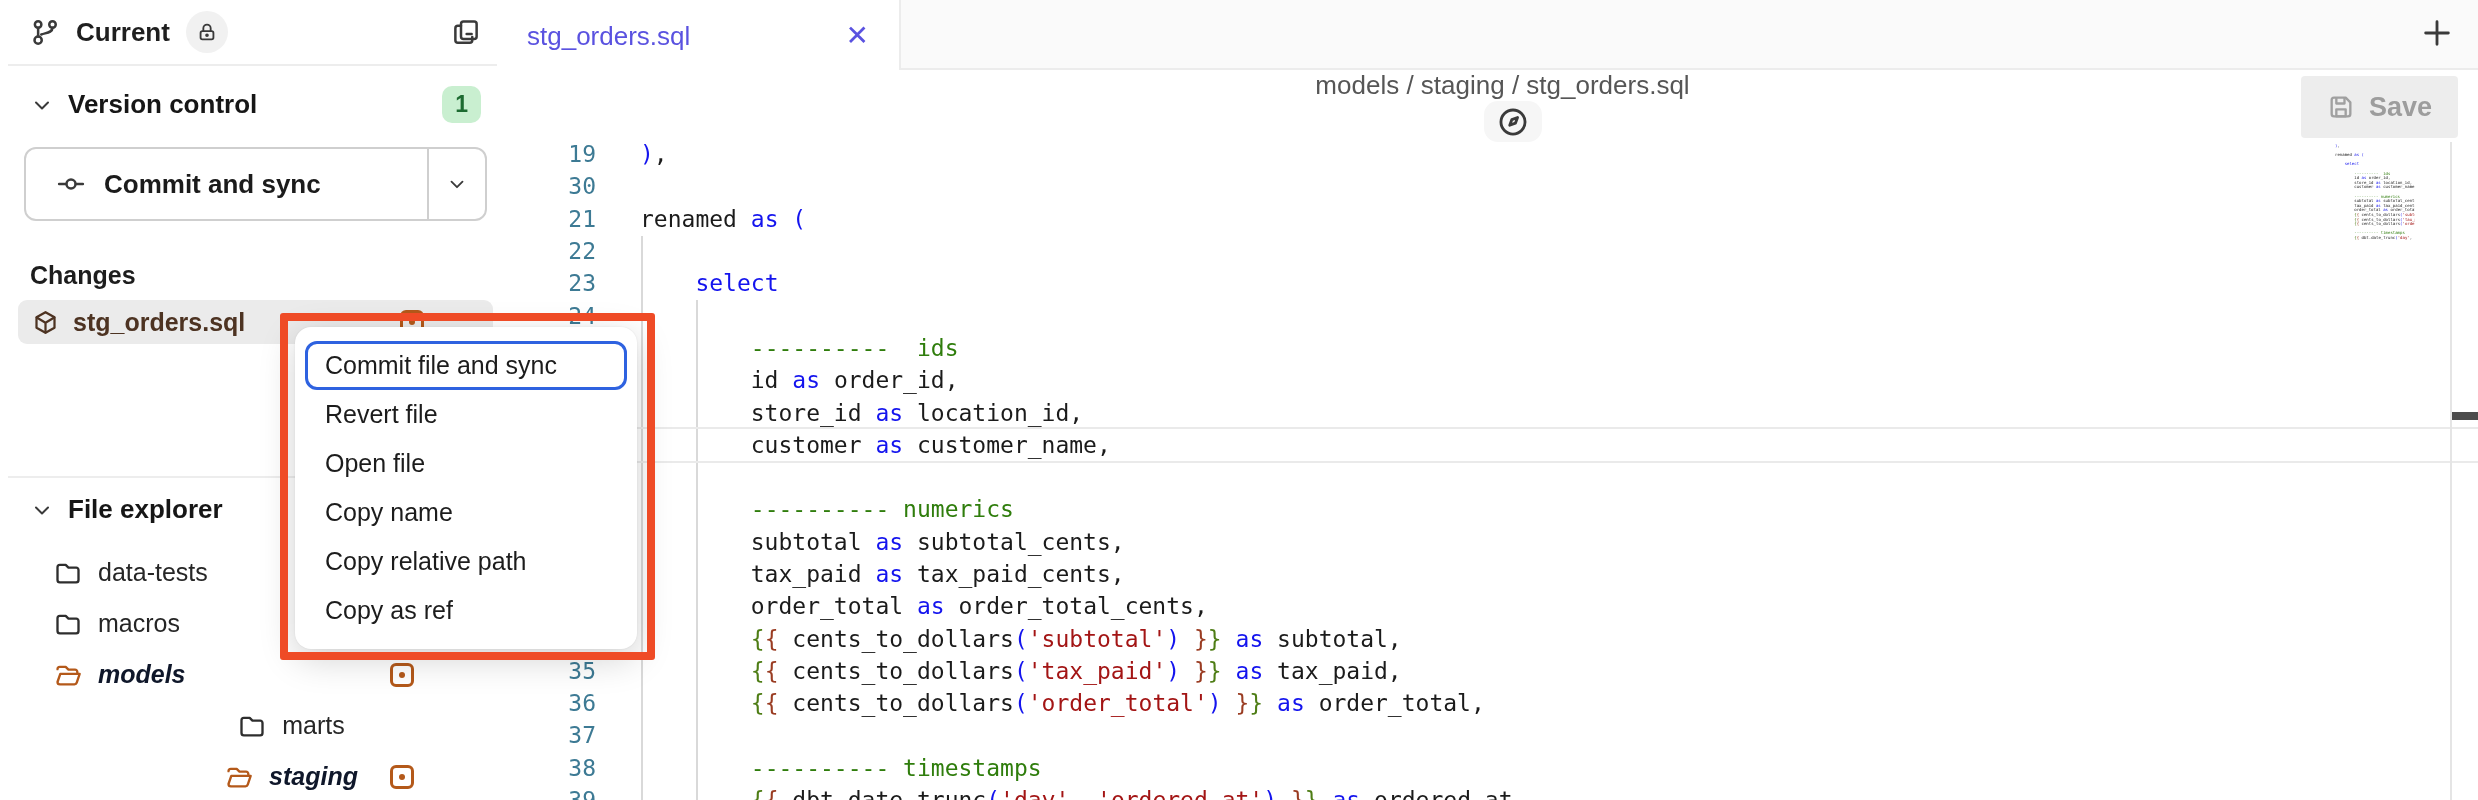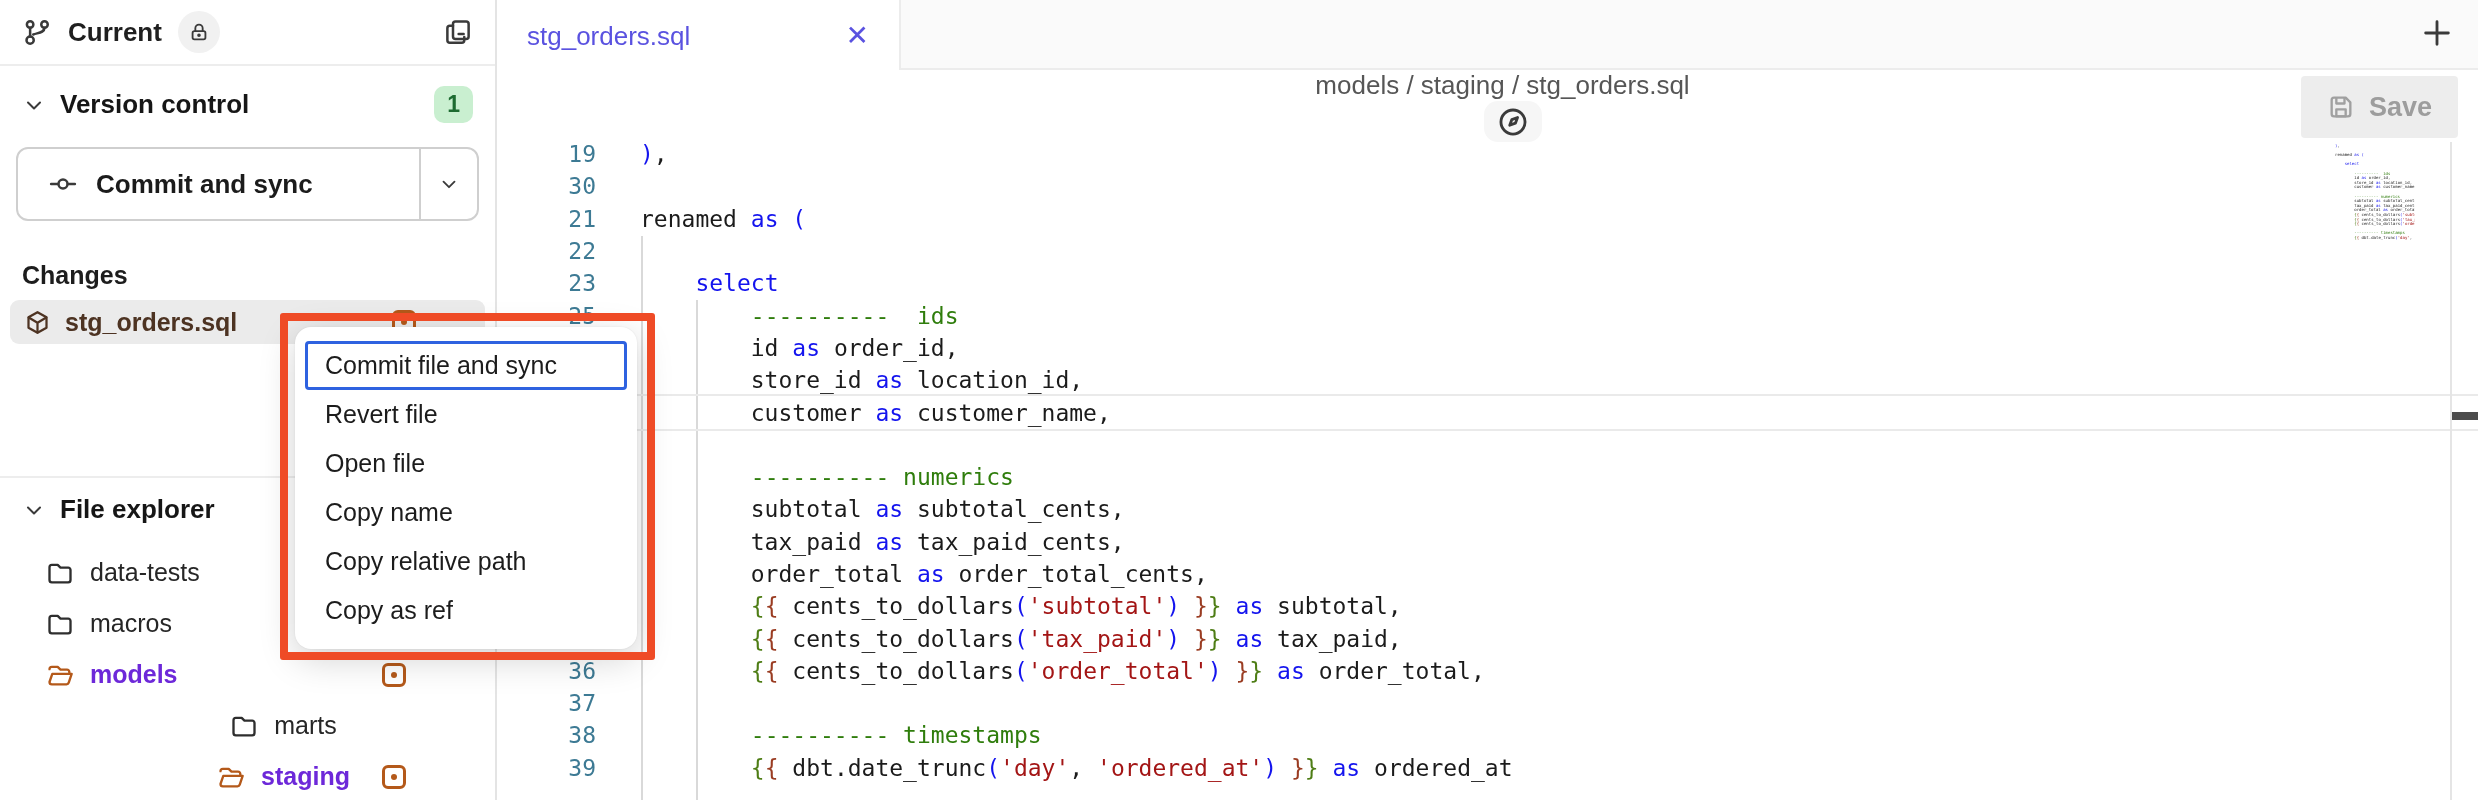--- a/index.html
+++ b/index.html
@@ -1,21 +1,21 @@
 <!DOCTYPE html>
 <html><head>
 <meta charset="utf-8">
 <style>
   html,body{margin:0;padding:0;background:#ffffff;}
   #app{position:relative;width:2478px;height:800px;overflow:hidden;
        font-family:"Liberation Sans",sans-serif;color:#1d1d1d;background:#fff;}
   svg{display:block;}
 
   
-  #sidebar{position:absolute;left:0;top:0;width:497px;height:800px;background:#fff;
+  #sidebar{position:absolute;left:8px;top:0;width:497px;height:800px;background:#fff;
            border-right:2px solid #e4e4e4;box-sizing:border-box;}
   #sb-top{height:64px;display:flex;align-items:center;gap:16px;padding:0 22px;
           border-bottom:2px solid #ededed;}
   #branch-label{font-size:26px;font-weight:bold;color:#1f1f1f;}
   .lock-chip{width:42px;height:42px;border-radius:50%;background:#f1f1f1;
              display:flex;align-items:center;justify-content:center;}
   #sb-top .spacer{flex:1;}
   .icon-btn{background:none;border:none;padding:0;cursor:pointer;}
 
   .section-head{display:flex;align-items:center;gap:14px;padding:0 22px;margin-top:20px;}
@@ -37,21 +37,21 @@
 
   .mod-badge{position:absolute;left:382px;top:50%;margin-top:-12px;width:24px;height:24px;
              border:3px solid #b4591a;border-radius:6px;box-sizing:border-box;}
   .mod-badge::after{content:"";position:absolute;left:50%;top:50%;width:6px;height:6px;
              margin:-3px 0 0 -3px;border-radius:50%;background:#b4591a;}
 
   #explorer{border-top:2px solid #ededed;margin-top:132px;padding-top:16px;}
   #tree{margin-top:22px;}
   .tree-row{position:relative;height:51px;display:flex;align-items:center;gap:16px;cursor:pointer;}
   .tree-row .tlabel{font-size:25px;color:#262626;}
-  .tree-row.open .tlabel{color:#6d28d9;font-weight:bold;}
+  .tree-row.open .tlabel{color:#0f172a;font-weight:bold;font-style:italic;}
   .tree-row.d1{padding-left:46px;}
   .tree-row.d2{padding-left:72px;justify-content:center;}
 
   
   #tabbar{position:absolute;left:497px;top:0;right:0;height:70px;background:#fafafa;
           border-bottom:2px solid #ececec;box-sizing:border-box;}
   #tab-active{position:absolute;left:0;top:0;width:404px;height:72px;background:#fff;
               border-right:2px solid #ececec;box-sizing:border-box;display:flex;
               align-items:center;padding:0 30px;cursor:pointer;}
   #tab-title{font-size:26px;color:#5a52e0;}
@@ -85,21 +85,21 @@
            background:#fff;pointer-events:none;font-family:"DejaVu Sans Mono",monospace;
            font-size:4px;line-height:4.6px;white-space:pre;}
   #scroll-sep{position:absolute;right:26px;top:0;bottom:0;border-left:2px solid #e5e5e5;}
   #scroll-mark{position:absolute;right:0;top:270px;width:26px;height:8px;background:#4c4c4c;}
 
   
   #ctx-menu{position:absolute;left:295px;top:327px;width:342px;box-sizing:border-box;
             background:#fff;border-radius:16px;box-shadow:0 10px 36px rgba(0,0,0,.18),0 0 2px rgba(0,0,0,.08);
             padding:14px 10px;z-index:50;}
   .menu-item{height:43px;display:flex;align-items:center;padding-left:17px;font-size:25px;
-             color:#1c1c1c;border:3px solid transparent;border-radius:4px;cursor:pointer;}
+             color:#1c1c1c;border:3px solid transparent;border-radius:12px;cursor:pointer;}
   .menu-item.focused{border-color:#2e62e0;}
   #red-rect{position:absolute;left:280px;top:313px;width:375px;height:347px;box-sizing:border-box;
             border:8px solid #ef4b26;border-radius:3px;z-index:60;pointer-events:none;}
 
   .gray-stroke{stroke:#3a3a3a;fill:none;stroke-width:2;stroke-linecap:round;stroke-linejoin:round;}
   .orange-stroke{stroke:#b4591a;fill:none;stroke-width:2;stroke-linecap:round;stroke-linejoin:round;}
   .brown-stroke{stroke:#4d3322;fill:none;stroke-width:2;stroke-linecap:round;stroke-linejoin:round;}
 </style>
 </head>
 <body>
@@ -249,20 +249,21 @@
 
   <div id="editor">
     <div class="guide" id="guide1"></div>
     <div class="guide" id="guide2"></div>
     <div id="code-lines">
         <div class="cl"><span class="ln">19</span><span class="lc"><span class="tk-b">)</span><span class="tk-t">,</span></span></div>
         <div class="cl"><span class="ln">30</span><span class="lc"></span></div>
         <div class="cl"><span class="ln">21</span><span class="lc"><span class="tk-t">renamed </span><span class="tk-k">as</span><span class="tk-t"> </span><span class="tk-b">(</span></span></div>
         <div class="cl"><span class="ln">22</span><span class="lc"></span></div>
         <div class="cl"><span class="ln">23</span><span class="lc"><span class="tk-t">    </span><span class="tk-k">select</span></span></div>
+        <div class="cl"><span class="ln">24</span><span class="lc"></span></div>
         <div class="cl"><span class="ln">25</span><span class="lc"><span class="tk-t">        </span><span class="tk-c">----------  ids</span></span></div>
         <div class="cl"><span class="ln">26</span><span class="lc"><span class="tk-t">        id </span><span class="tk-k">as</span><span class="tk-t"> order_id,</span></span></div>
         <div class="cl"><span class="ln">27</span><span class="lc"><span class="tk-t">        store_id </span><span class="tk-k">as</span><span class="tk-t"> location_id,</span></span></div>
         <div class="cl active"><span class="ln">28</span><span class="lc"><span class="tk-t">        customer </span><span class="tk-k">as</span><span class="tk-t"> customer_name,</span></span></div>
         <div class="cl"><span class="ln">29</span><span class="lc"></span></div>
         <div class="cl"><span class="ln">30</span><span class="lc"><span class="tk-t">        </span><span class="tk-c">---------- numerics</span></span></div>
         <div class="cl"><span class="ln">31</span><span class="lc"><span class="tk-t">        subtotal </span><span class="tk-k">as</span><span class="tk-t"> subtotal_cents,</span></span></div>
         <div class="cl"><span class="ln">32</span><span class="lc"><span class="tk-t">        tax_paid </span><span class="tk-k">as</span><span class="tk-t"> tax_paid_cents,</span></span></div>
         <div class="cl"><span class="ln">33</span><span class="lc"><span class="tk-t">        order_total </span><span class="tk-k">as</span><span class="tk-t"> order_total_cents,</span></span></div>
         <div class="cl"><span class="ln">34</span><span class="lc"><span class="tk-t">        </span><span class="tk-jg">{</span><span class="tk-jb">{</span><span class="tk-t"> cents_to_dollars</span><span class="tk-b">(</span><span class="tk-s">'subtotal'</span><span class="tk-b">)</span><span class="tk-t"> </span><span class="tk-jb">}</span><span class="tk-jg">}</span><span class="tk-t"> </span><span class="tk-k">as</span><span class="tk-t"> subtotal,</span></span></div>

